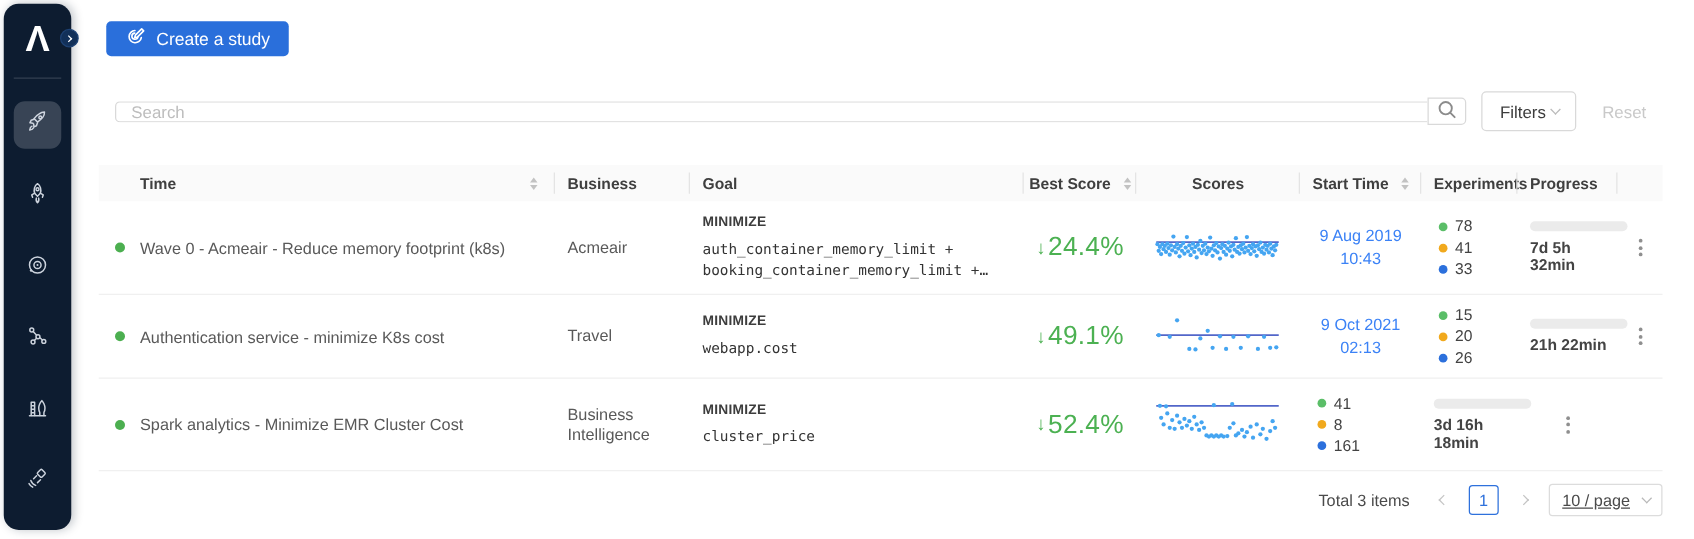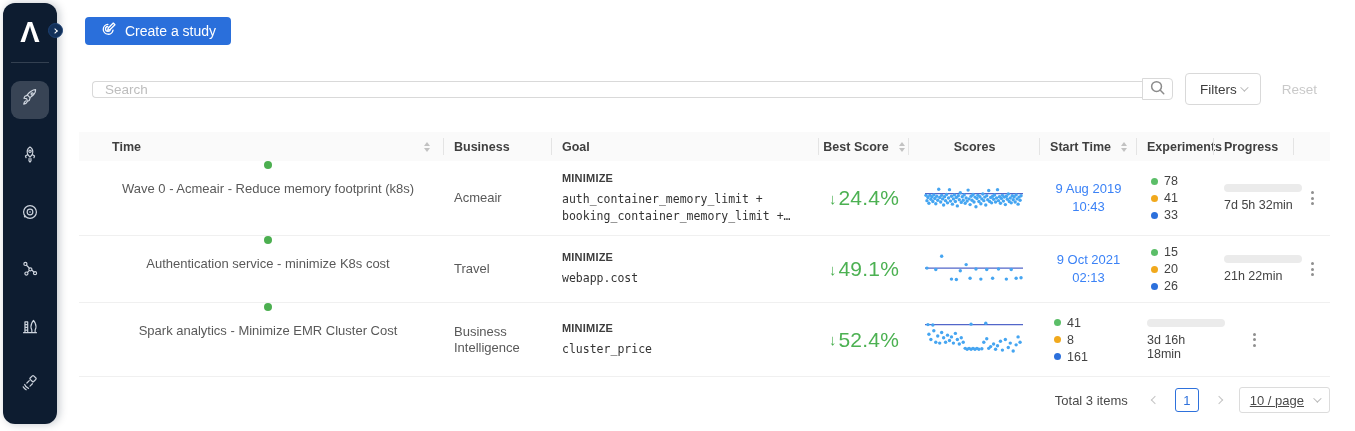--- a/index.html
+++ b/index.html
@@ -60,39 +60,39 @@
   .th-center { justify-content:center; gap:10px; }
   .sorter { display:flex; flex-direction:column; gap:2px; cursor:pointer; }
   .caret-up { width:0; height:0; border-left:3.5px solid transparent; border-right:3.5px solid transparent;
               border-bottom:4px solid #c2c2c2; }
   .caret-down { width:0; height:0; border-left:3.5px solid transparent; border-right:3.5px solid transparent;
                 border-top:4px solid #c2c2c2; }
 
   .trow { border-bottom:1px solid #f0f0f0; cursor:pointer; }
   .trow.r1 { height:75px; } .trow.r2 { height:67px; } .trow.r3 { height:74px; }
   .cell { display:flex; align-items:center; min-width:0; }
-  .cell-name { padding-left:13px; gap:12px;flex-direction:column; }
+  .cell-name { padding-left:13px; gap:12px; }
   .status-dot { width:8px; height:8px; border-radius:50%; background:#4caf50; flex:none; }
   .name-text { font-size:13px; color:#595959; }
   .cell-ws { padding:0 12px 0 10px; font-size:13px; color:#595959; line-height:16px; }
   .cell-goal { flex-direction:column; align-items:flex-start; justify-content:center; padding-left:10px; }
   .goal-type { font-size:11px; font-weight:bold; color:#3d3d3d; letter-spacing:.2px; margin-bottom:7px; }
   .goal-expr { font-family:"DejaVu Sans Mono", monospace; font-size:11.5px; color:#333; line-height:17px; }
   .cell-score { justify-content:center; color:#4cb152; }
   .score-arrow { font-size:15px; margin-right:2px; }
   .score-value { font-size:21px; letter-spacing:.2px; }
   .cell-chart { justify-content:center; }
   .cell-time { flex-direction:column; justify-content:center; font-size:13px; color:#3b82f6; line-height:18px; text-align:center; }
   .cell-exp { flex-direction:column; align-items:flex-start; justify-content:center; gap:3px; padding-left:14px; }
   .exp-item { display:flex; align-items:center; gap:6px; font-size:12.5px; color:#434343; }
   .exp-dot { width:7px; height:7px; border-radius:50%; }
   .exp-dot.g { background:#5bbe68; } .exp-dot.o { background:#f1a91d; } .exp-dot.b { background:#2c70dc; }
   .cell-prog { flex-direction:column; align-items:flex-start; justify-content:center; padding-left:10px; }
   .prog-track { width:78px; height:8px; border-radius:4px; background:#ebebeb; margin-bottom:6px; }
-  .prog-text { font-size:12.5px; color:#434343; }
+  .prog-text { font-size:12.5px; color:#434343;font-weight:bold; }
   .cell-actions { justify-content:center; }
   .kebab { display:flex; flex-direction:column; gap:2.5px; padding:4px; cursor:pointer; }
   .kebab i { width:3px; height:3px; border-radius:50%; background:#8f8f8f; }
 
   
   .pagination { display:flex; justify-content:flex-end; align-items:center; margin:10px 25px 0 0; gap:9px; }
   .total-text { font-size:13px; color:#4a4a4a; margin-right:7px; }
   .page-arrow { width:22px; height:22px; display:flex; align-items:center; justify-content:center; cursor:default; }
   .chev-l { width:6px; height:6px; border-left:1.5px solid #c4c4c4; border-bottom:1.5px solid #c4c4c4; transform:rotate(45deg); }
   .chev-r { width:6px; height:6px; border-right:1.5px solid #c4c4c4; border-top:1.5px solid #c4c4c4; transform:rotate(45deg); }

